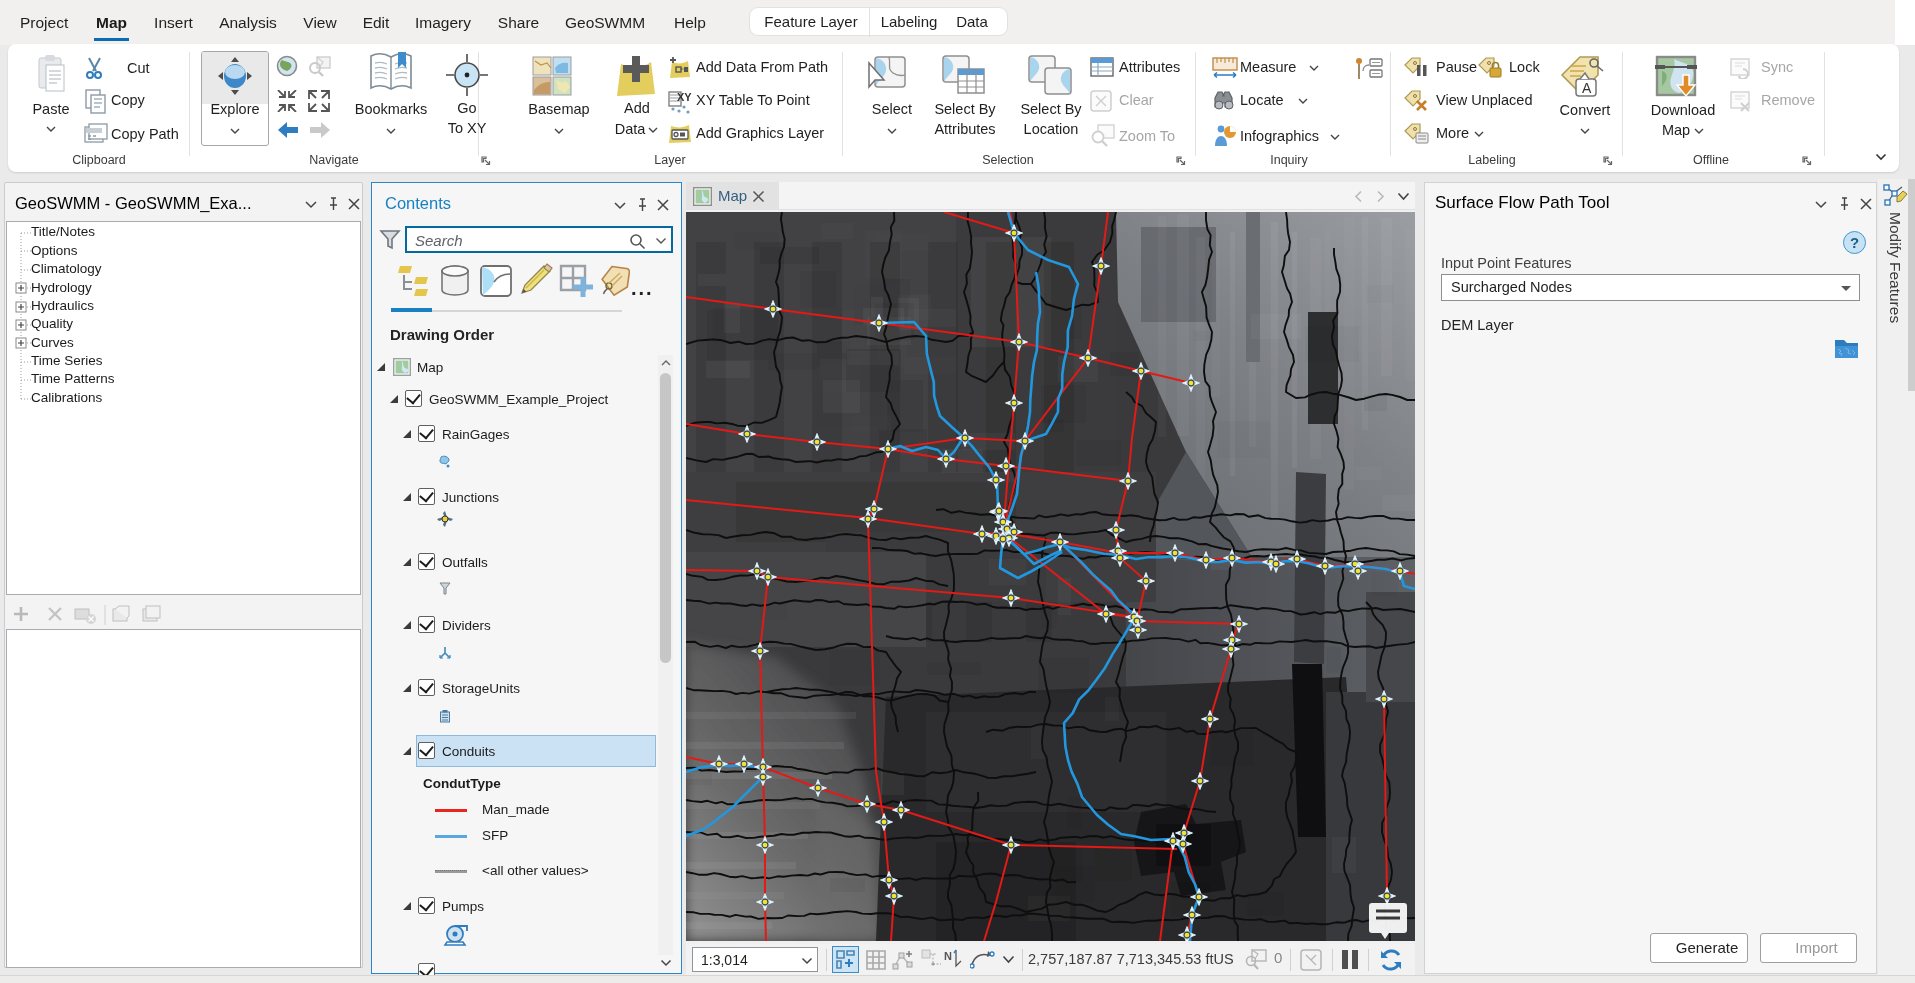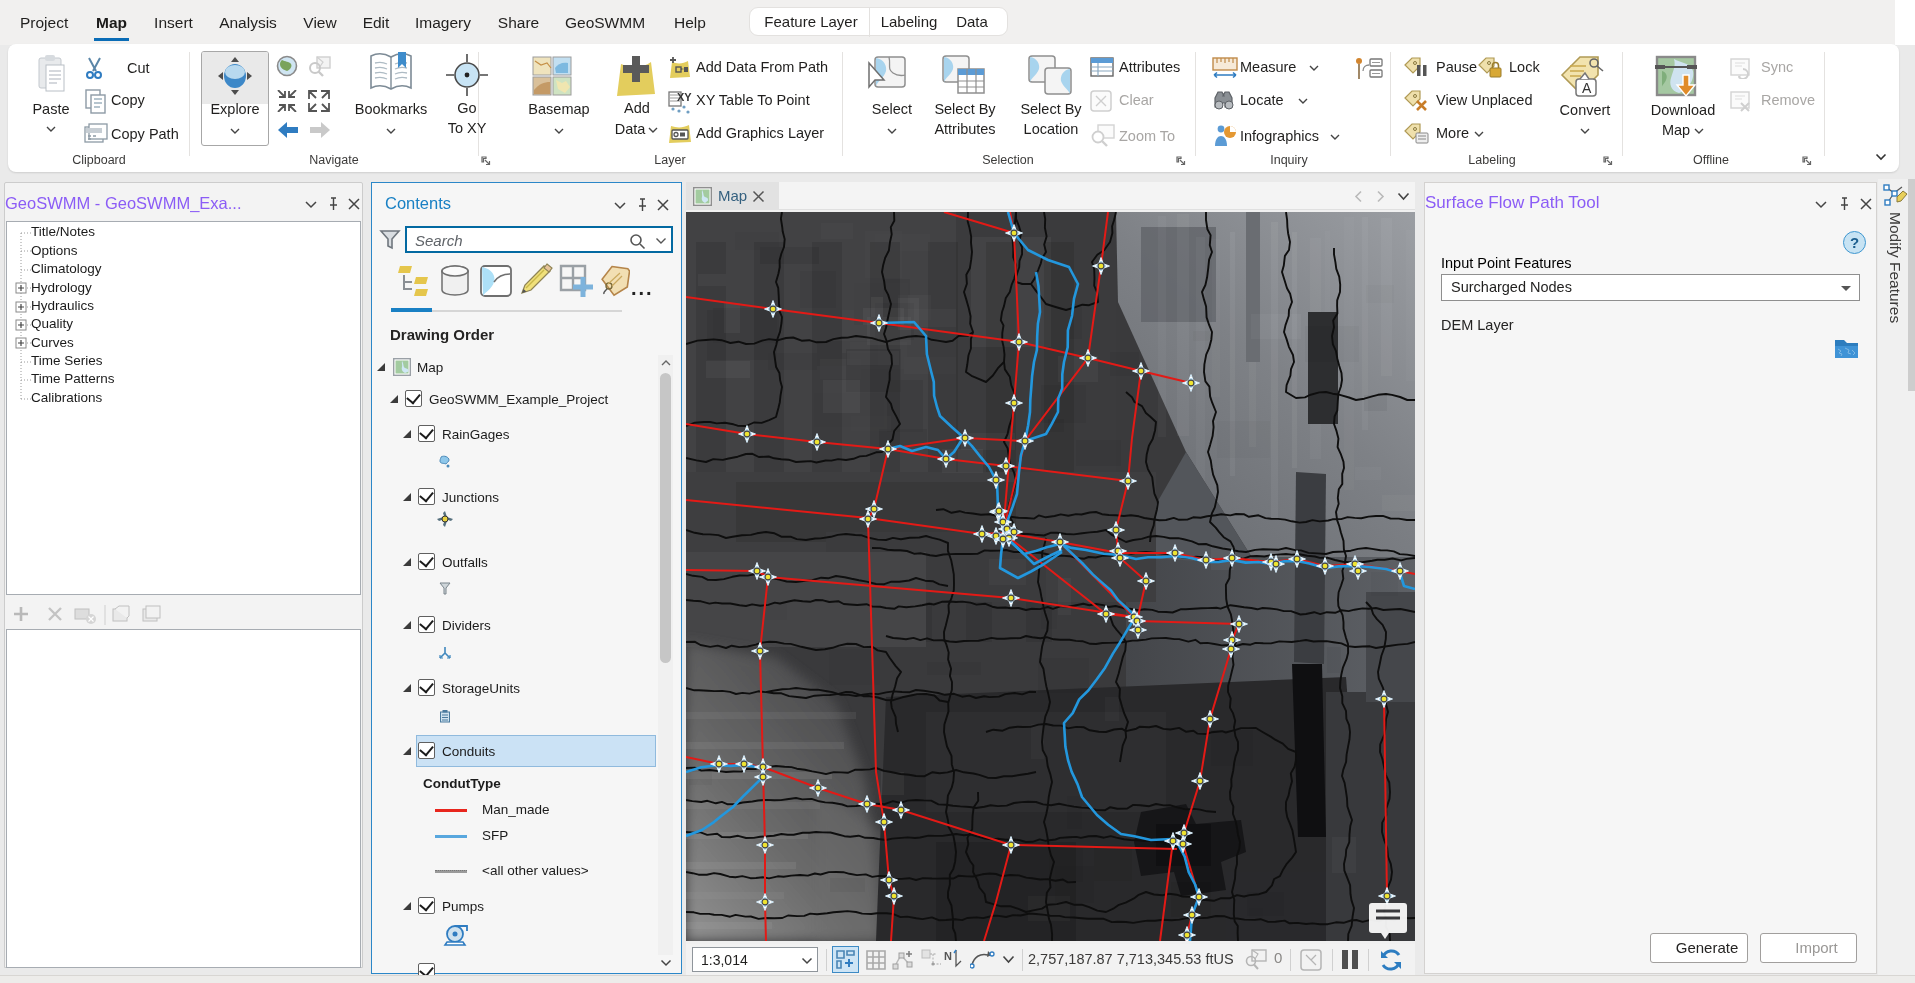--- a/index.html
+++ b/index.html
@@ -18,21 +18,21 @@
 .rsep { position:absolute; top:8px; width:1px; height:104px; background:#e4e2e0; }
 .glabel { position:absolute; top:109px; font-size:12.5px; color:#3b3a39; text-align:center; width:120px; margin-left:-60px; }
 .launcher { position:absolute; top:110px; width:14px; height:14px; }
 .rtext { position:absolute; font-size:14.5px; color:#201f1e; white-space:nowrap; }
 .rtext.ctr { text-align:center; transform:translateX(-50%); }
 .dim { color:#a8a6a4 !important; }
 .chev { position:absolute; width:10px; height:6px; }
 svg.icon { position:absolute; }
 
 .panel { position:absolute; background:#f3f3f3; border:1px solid #cccccc; }
-.ptitle { position:absolute; left:0; top:10px; font-size:16px; color:#8b5cf6; white-space:nowrap; overflow:hidden; }
+.ptitle { position:absolute; left:10px; top:10px; font-size:16px; color:#000000; white-space:nowrap; overflow:hidden; }
 .pbtn { position:absolute; width:16px; height:16px; }
 .whitebox { position:absolute; background:#fff; border:1px solid #9aa0a6; }
 .treeitem { position:absolute; font-size:13.5px; color:#1b1b1b; white-space:nowrap; }
 .cb { position:absolute; width:17px; height:17px; background:#fff; border:1.5px solid #606060; border-radius:2px; }
 .cb::after { content:""; position:absolute; left:3px; top:0px; width:7px; height:10px; border:solid #1b1b1b; border-width:0 2px 2px 0; transform:rotate(40deg); }
 
 #contents { position:absolute; left:371px; top:182px; width:311px; height:792px; background:#f6f6f6; border:1px solid #2b87c8; }
 
 #rpanel { position:absolute; left:1424px; top:182px; width:453px; height:792px; background:#f6f6f6; border:1px solid #d4d2d0; }
 .combo { position:absolute; background:#fff; border:1px solid #8f8f8f; font-size:14.5px; color:#201f1e; }
@@ -1039,21 +1039,21 @@
     <svg class="pbtn" style="left:388px; top:13px;" viewBox="0 0 16 16">
         <path d="M3 6l5 5 5-5" stroke="#444" stroke-width="1.5" fill="none"></path>
       </svg>
     <svg class="pbtn" style="left:411px; top:13px;" viewBox="0 0 16 16">
         <path d="M6 2h5M8.5 2v7M5 9h7M8.5 9v5" stroke="#444" stroke-width="1.4" fill="none"></path>
       </svg>
     <svg class="pbtn" style="left:433px; top:13px;" viewBox="0 0 16 16">
         <path d="M3 3l10 10M13 3L3 13" stroke="#444" stroke-width="1.5" fill="none"></path>
       </svg>
     <div class="abs" style="left:418px; top:48px; width:23px; height:23px; border-radius:50%; background:#c7e3f3; border:1.5px solid #3f97d0; text-align:center; line-height:22px; font-weight:700; font-size:15px; color:#1b5e8e;">?</div>
-    <div class="abs" style="left:16px; top:72px; font-size:14.5px; color:#000000;">Input Point Features</div>
+    <div class="abs" style="left:16px; top:72px; font-size:14.5px; color:#404040;">Input Point Features</div>
     <div class="combo" style="left:16px; top:91px; width:419px; height:27px;">
         <div style="margin:4px 0 0 9px;">Surcharged Nodes</div>
         <div class="arr"></div>
       </div>
     <div class="abs" style="left:16px; top:134px; font-size:14.5px; color:#252423;">DEM Layer</div>
     <svg class="abs" style="left:408px; top:153px;" width="28" height="26" viewBox="0 0 28 26">
       <path d="M2 4h9l3 3h11v15H2z" fill="#2d7dbe"></path>
       <path d="M2 10h23v12H2z" fill="#3f93d6"></path>
       <path d="M5 13l3 2-2 2 3 1-1 2M12 12l4 2-1 3 3 1M19 14l3 3-2 2" stroke="#7db8e4" stroke-width="1" fill="none"></path>
     </svg>

